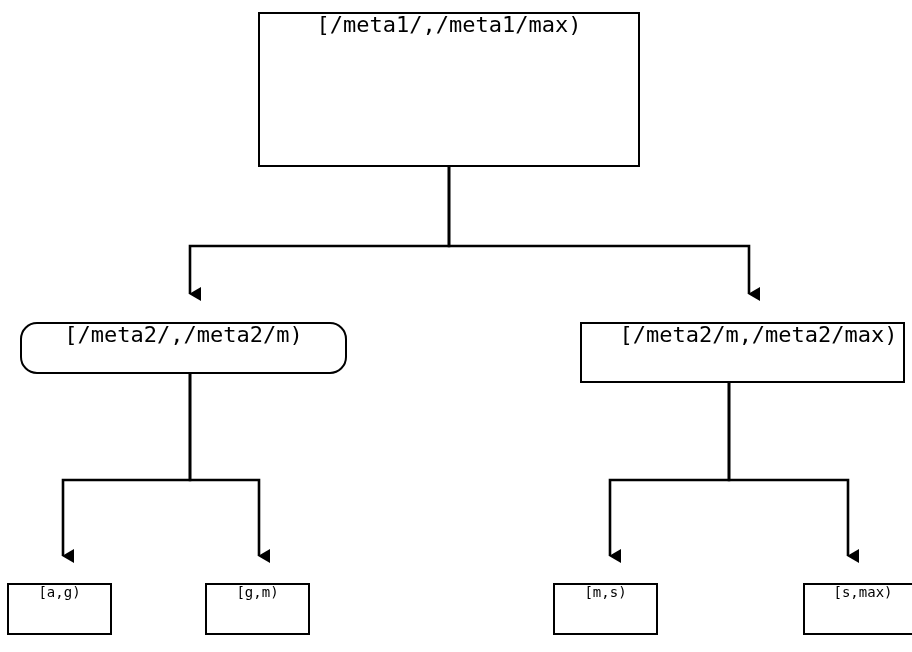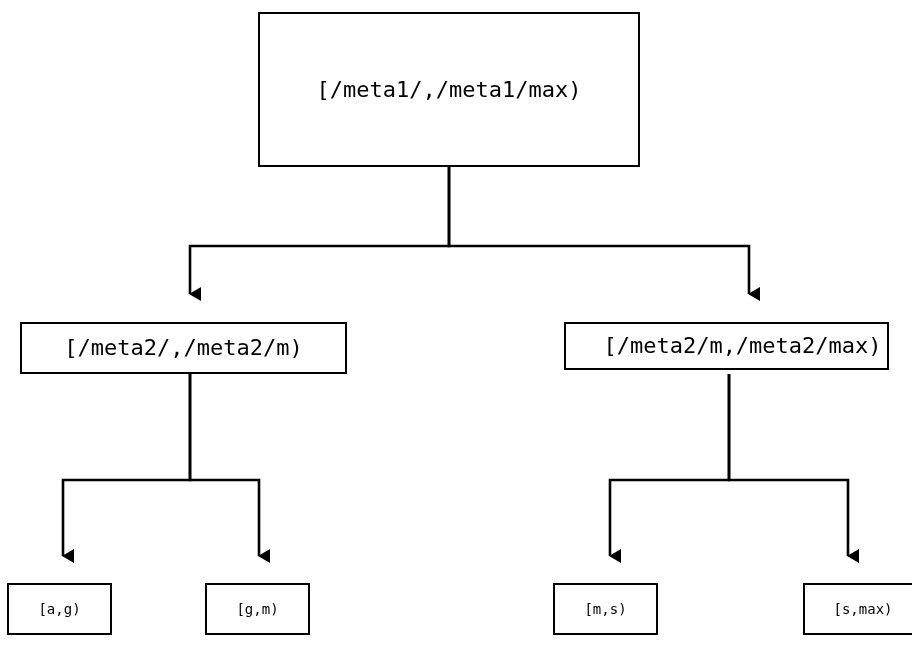--- a/index.html
+++ b/index.html
@@ -23,21 +23,21 @@
     width: 912px;
     height: 652px;
     pointer-events: none;
   }
   .node {
     position: absolute;
     box-sizing: border-box;
     border: 2px solid #000000;
     background: #ffffff;
     display: flex;
-    align-items: center;
+    align-items: flex-start;
     justify-content: center;
     color: #000000;
     white-space: pre;
   }
   .node-label {
     display: block;
     line-height: 1;
     letter-spacing: 0px;
   }
   .node-root   { font-size: 22px; }
@@ -66,25 +66,25 @@
 
     <path d="M 729 374 L 729 480 L 610 480 L 610 556" fill="none" stroke="#000000" stroke-width="2.6" marker-end="url(#arrow-down)"></path>
 
     <path d="M 729 374 L 729 480 L 848 480 L 848 556" fill="none" stroke="#000000" stroke-width="2.6" marker-end="url(#arrow-down)"></path>
   </svg>
 
   <div class="node node-root" style="left:258px; top:12px; width:382px; height:155px;">
     <span class="node-label">[/meta1/,/meta1/max)</span>
   </div>
 
-  <div class="node node-mid" style="left:20px; top:322px; width:327px; height:52px;">
+  <div class="node node-mid" style="left:20px; top:322px; width:327px; height:52px;border-radius:17px;">
     <span class="node-label">[/meta2/,/meta2/m)</span>
   </div>
 
-  <div class="node node-mid" style="left:564px; top:322px; width:325px; height:48px;padding-left:32px;">
+  <div class="node node-mid" style="left:580px; top:322px; width:325px; height:61px;padding-left:32px;">
     <span class="node-label">[/meta2/m,/meta2/max)</span>
   </div>
 
   <div class="node node-leaf" style="left:7px; top:583px; width:105px; height:52px;">
     <span class="node-label">[a,g)</span>
   </div>
 
   <div class="node node-leaf" style="left:205px; top:583px; width:105px; height:52px;">
     <span class="node-label">[g,m)</span>
   </div>

